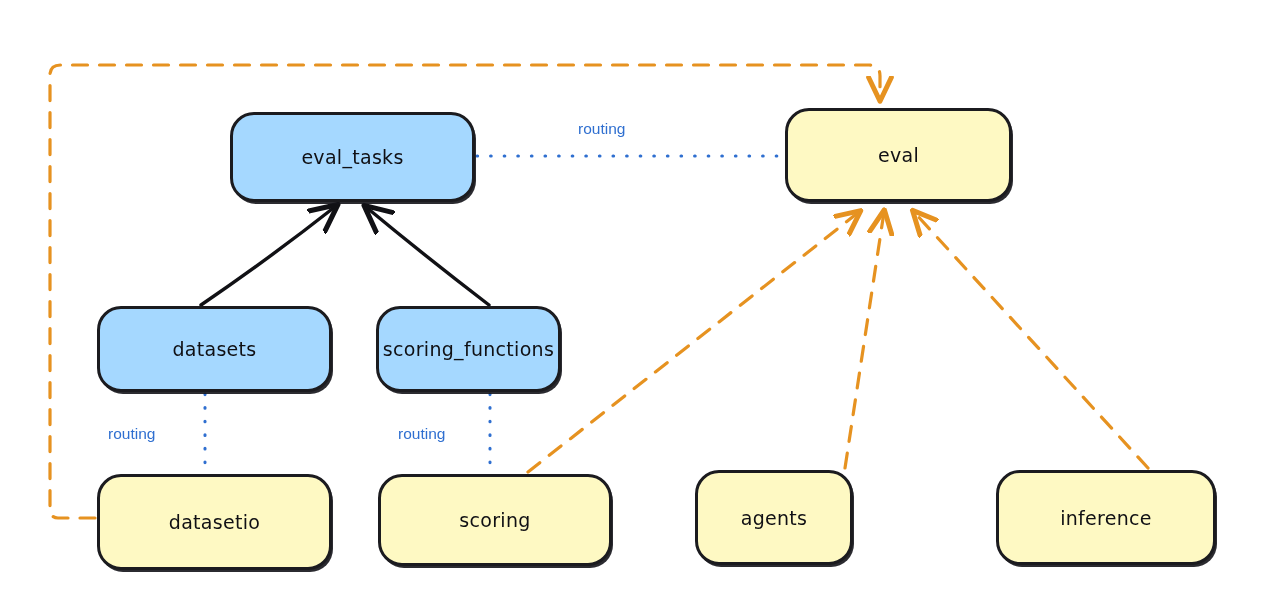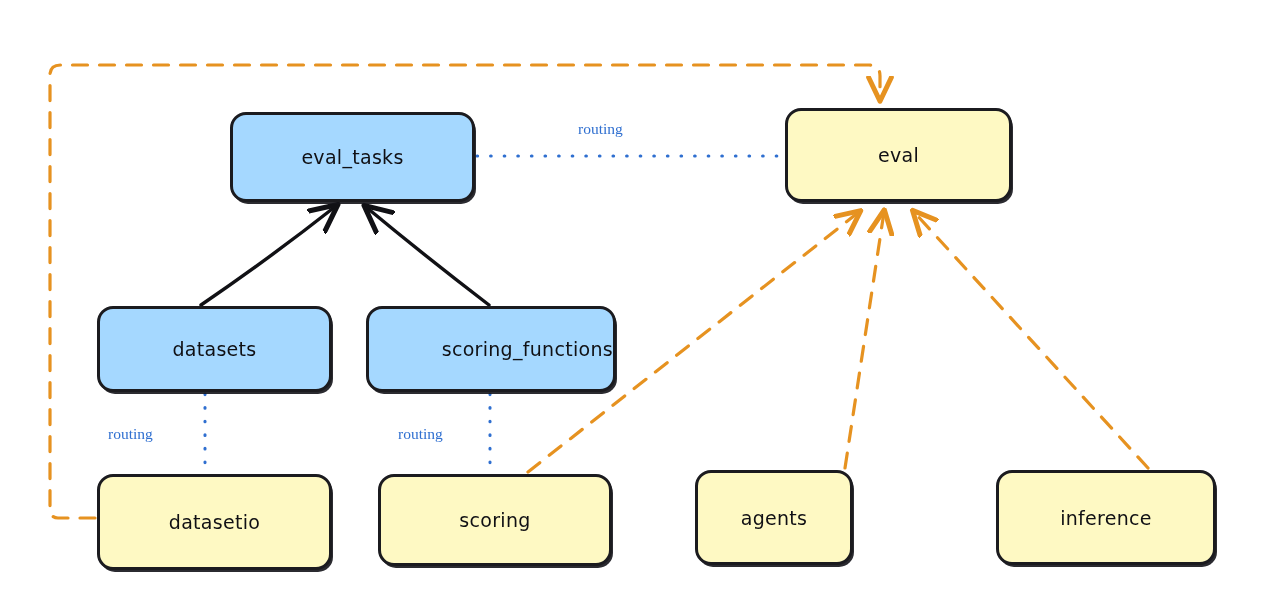--- a/index.html
+++ b/index.html
@@ -24,37 +24,37 @@
     left: 0;
     top: 0;
     width: 1280px;
     height: 596px;
     pointer-events: none;
   }
   .node {
     position: absolute;
     box-sizing: border-box;
     border: 3px solid #1b1b1f;
-    border-radius: 16px;
+    border-radius: 24px;
     display: flex;
     align-items: center;
     justify-content: center;
     color: #101014;
     font-family: "DejaVu Sans", sans-serif;
     font-size: 19px;
     letter-spacing: 0.3px;
     box-shadow: 2px 3px 0 -1px rgba(20,20,25,0.9);
   }
   .node.blue  { background: #a5d8ff; }
   .node.green { background: #fef9c3; }
   .node .label { white-space: nowrap; }
   .edge-label {
     position: absolute;
     color: #2f6fd0;
-    font-family: Liberation Serif, serif;
+    font-family: Liberation Sans, sans-serif;
     font-size: 15.5px;
     white-space: nowrap;
   }
 </style>
 </head>
 <body>
 
 <div id="canvas">
 
   <svg id="edges" viewBox="0 0 1280 596">
@@ -91,21 +91,21 @@
   </div>
 
   <div class="node green" style="left:785px; top:108px; width:227px; height:94px;">
     <span class="label">eval</span>
   </div>
 
   <div class="node blue" style="left:97px; top:306px; width:235px; height:86px;">
     <span class="label">datasets</span>
   </div>
 
-  <div class="node blue" style="left:366px; top:306px; width:250px; height:86px;justify-content:flex-end;">
+  <div class="node blue" style="left:376px; top:306px; width:185px; height:86px;">
     <span class="label">scoring_functions</span>
   </div>
 
   <div class="node green" style="left:97px; top:474px; width:235px; height:96px;">
     <span class="label">datasetio</span>
   </div>
 
   <div class="node green" style="left:378px; top:474px; width:234px; height:92px;">
     <span class="label">scoring</span>
   </div>

